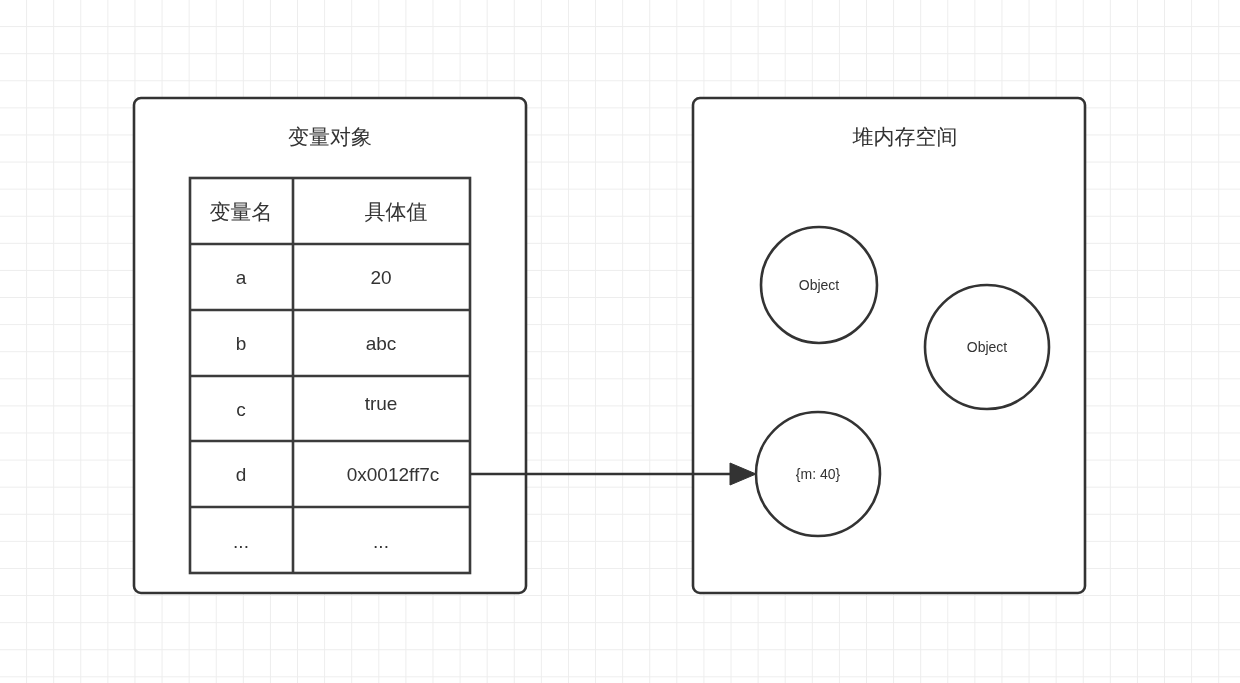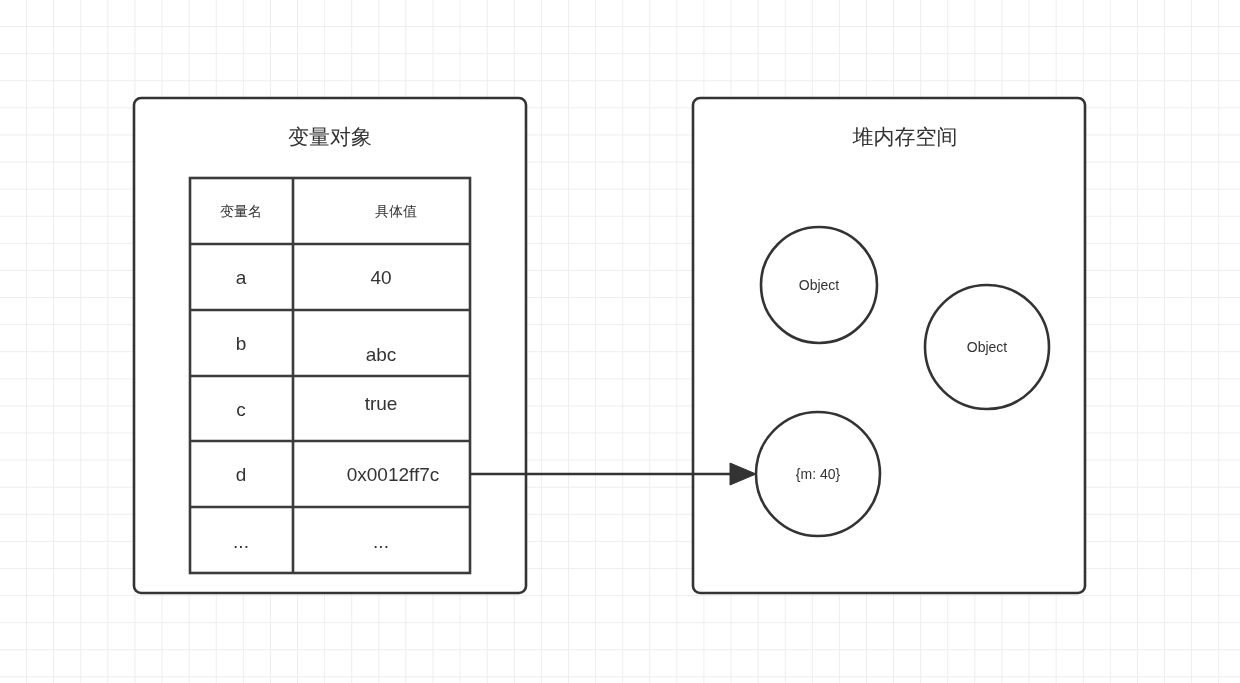--- a/index.html
+++ b/index.html
@@ -38,21 +38,21 @@
     text-align: right;
     white-space: nowrap;
     transform: translate(-50%, -50%);
     line-height: 1;
     pointer-events: none;
   }
   .panel-title {
     font-size: 21px;
   }
   .th-text {
-    font-size: 14px;
+    font-size: 21px;
   }
   .td-text {
     font-size: 19px;
   }
   .circle-text {
     font-size: 14px;
   }
   .mono-ish {
     font-family: "Liberation Sans", "DejaVu Sans", sans-serif;
   }
@@ -85,24 +85,24 @@
     <line x1="470" y1="474" x2="736" y2="474" stroke="#333333" stroke-width="2.6"></line>
     <polygon points="756,474 730,485 730,463" fill="#333333" stroke="#333333" stroke-width="1"></polygon>
   </svg>
 
   <div class="label panel-title" style="left:330px; top:136px;">变量对象</div>
 
   <div class="label th-text" style="left:241px; top:211px;">变量名</div>
   <div class="label th-text" style="left:381px; top:211px;margin-left:15px;">具体值</div>
 
   <div class="label td-text" style="left:241px; top:277px;">a</div>
-  <div class="label td-text" style="left:381px; top:277px;">40</div>
+  <div class="label td-text" style="left:381px; top:277px;">20</div>
 
   <div class="label td-text" style="left:241px; top:343px;">b</div>
-  <div class="label td-text" style="left:381px; top:354px;">abc</div>
+  <div class="label td-text" style="left:381px; top:343px;">abc</div>
 
   <div class="label td-text" style="left:241px; top:409px;">c</div>
   <div class="label td-text" style="left:381px; top:403px;">true</div>
 
   <div class="label td-text" style="left:241px; top:474px;">d</div>
   <div class="label td-text mono-ish" style="left:393px; top:474px;">0x0012ff7c</div>
 
   <div class="label td-text" style="left:241px; top:541px;">...</div>
   <div class="label td-text" style="left:381px; top:541px;">...</div>
 

